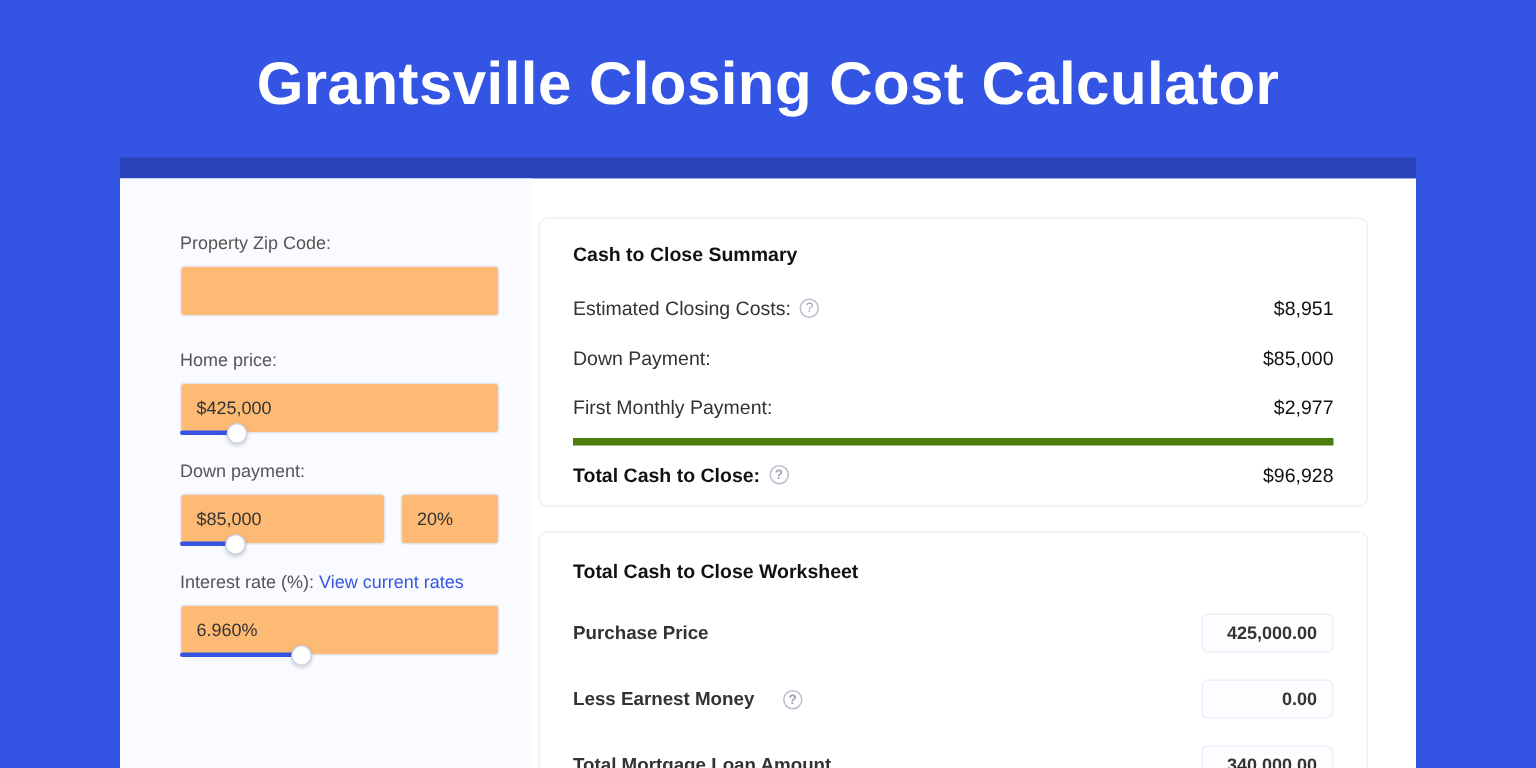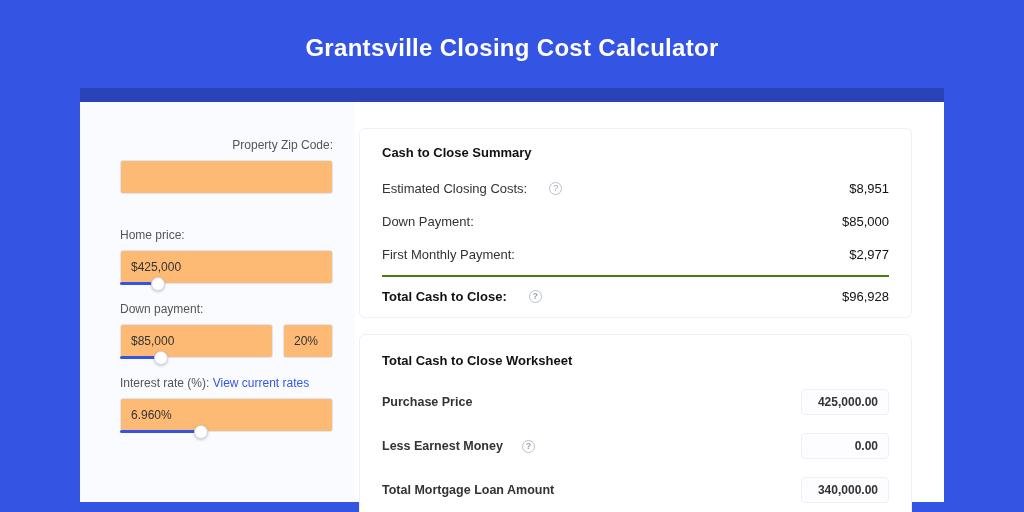--- a/index.html
+++ b/index.html
@@ -1,41 +1,41 @@
 <!DOCTYPE html>
 <html><head>
 <meta charset="utf-8">
 <style>
   * { box-sizing: border-box; margin: 0; padding: 0; }
   html, body { width: 1024px; height: 512px; overflow: hidden; font-family: -apple-system, BlinkMacSystemFont, "Segoe UI", Helvetica, Arial, sans-serif; }
   body { background: #3454e3; }
   .title-bar { text-align: center; padding: 34px 0 26px; }
-  .title-bar h1 { color: #ffffff; font-size: 24px; font-weight: 700; letter-spacing: .3px; }
+  .title-bar h1 { color: #ffffff; font-size: 40px; font-weight: 700; letter-spacing: .3px; }
   .shadow-strip { background: #2a43b8; height: 14px; margin: 0 80px; }
   .card { background: #ffffff; margin: 0 80px; height: 400px; display: flex; }
   .left-col { width: 275px; padding: 36px 22px 20px 40px; background: #fafbff; flex: 0 0 auto; }
   .right-col { flex: 1; padding: 14px 32px 36px 4px; }
 
   .form-label { font-size: 12px; color: #555; margin-bottom: 8px; display: block; }
   .form-label .link { color: #3556e5; text-decoration: none; }
   .input-box { border: 1px solid #e2e5ef; background: #fdba74; height: 34px; border-radius: 3px; display: flex; align-items: center; padding: 0 10px; font-size: 12px; color: #333; width: 100%; }
   .slider-track { position: relative; height: 0; }
   .slider-fill { position: absolute; top: -2px; left: 0; height: 3px; background: #3454e3; border-radius: 2px; }
   .slider-thumb { position: absolute; top: -7px; width: 14px; height: 14px; background: #fff; border: 1px solid #cfd4e6; border-radius: 50%; box-shadow: 0 1px 3px rgba(0,0,0,.2); }
   .field-block { margin-bottom: 16px; }
   .dp-row { display: flex; gap: 10px; }
   .dp-amount { flex: 1; }
-  .dp-pct { width: 50px; }
+  .dp-pct { width: 66px; }
 
   .summary-section { border: 1px solid #edf0f7; border-radius: 6px; background: #fff; padding: 16px 22px 4px; margin: 12px 0 16px; }
   .section-title { font-size: 13px; font-weight: 700; color: #111; margin-bottom: 12px; }
   .row { display: flex; justify-content: space-between; align-items: center; padding: 9px 0; font-size: 13px; color: #333; }
-  .row .lbl { display: flex; align-items: center; gap: 22px; }
+  .row .lbl { display: flex; align-items: center; gap: 6px; }
   .row .val { color: #111; }
-  .sep { border-top: 2px solid #4d7c0f; margin-top: 4px; padding-top: 12px; }
+  .sep { border-top: 5px solid #4d7c0f; margin-top: 4px; padding-top: 12px; }
   .row.total .lbl { font-weight: 700; color: #111; }
   .row.total .val { font-weight: 400; }
 
   .worksheet-section { border: 1px solid #edf0f7; border-top-left-radius: 6px; border-top-right-radius: 6px; background: #fff; padding: 18px 22px 4px; }
   .wrow { display: flex; justify-content: space-between; align-items: center; padding: 9px 0; font-size: 12.5px; color: #333; font-weight: bold; }
   .wval-box { border: 1px solid #eceff7; background: #fdfdff; border-radius: 4px; height: 26px; min-width: 88px; display: flex; align-items: center; justify-content: flex-end; padding: 0 10px; font-size: 12px; color: #333; }
 
   .help-icon { display: inline-flex; align-items: center; justify-content: center; width: 13px; height: 13px; border: 1px solid #b9bfce; border-radius: 50%; font-size: 9px; color: #9aa0b2; line-height: 1; }
 </style>
 </head>
@@ -43,21 +43,21 @@
 
 <div class="title-bar">
   <h1>Grantsville Closing Cost Calculator</h1>
 </div>
 <div class="shadow-strip"></div>
 
 <div class="card">
 
   <div class="left-col">
 
-    <div class="field-block" style="margin-bottom:34px;text-align:right;">
+    <div class="field-block" style="margin-bottom:22px;">
       <label class="form-label">Property Zip Code:</label>
       <div class="input-box"></div>
     </div>
 
     <div class="field-block">
       <label class="form-label">Home price:</label>
       <div class="input-box">$425,000</div>
       <div class="slider-track">
         <div class="slider-fill" style="width:18%;"></div>
         <div class="slider-thumb" style="left:calc(18% - 7px);"></div>

